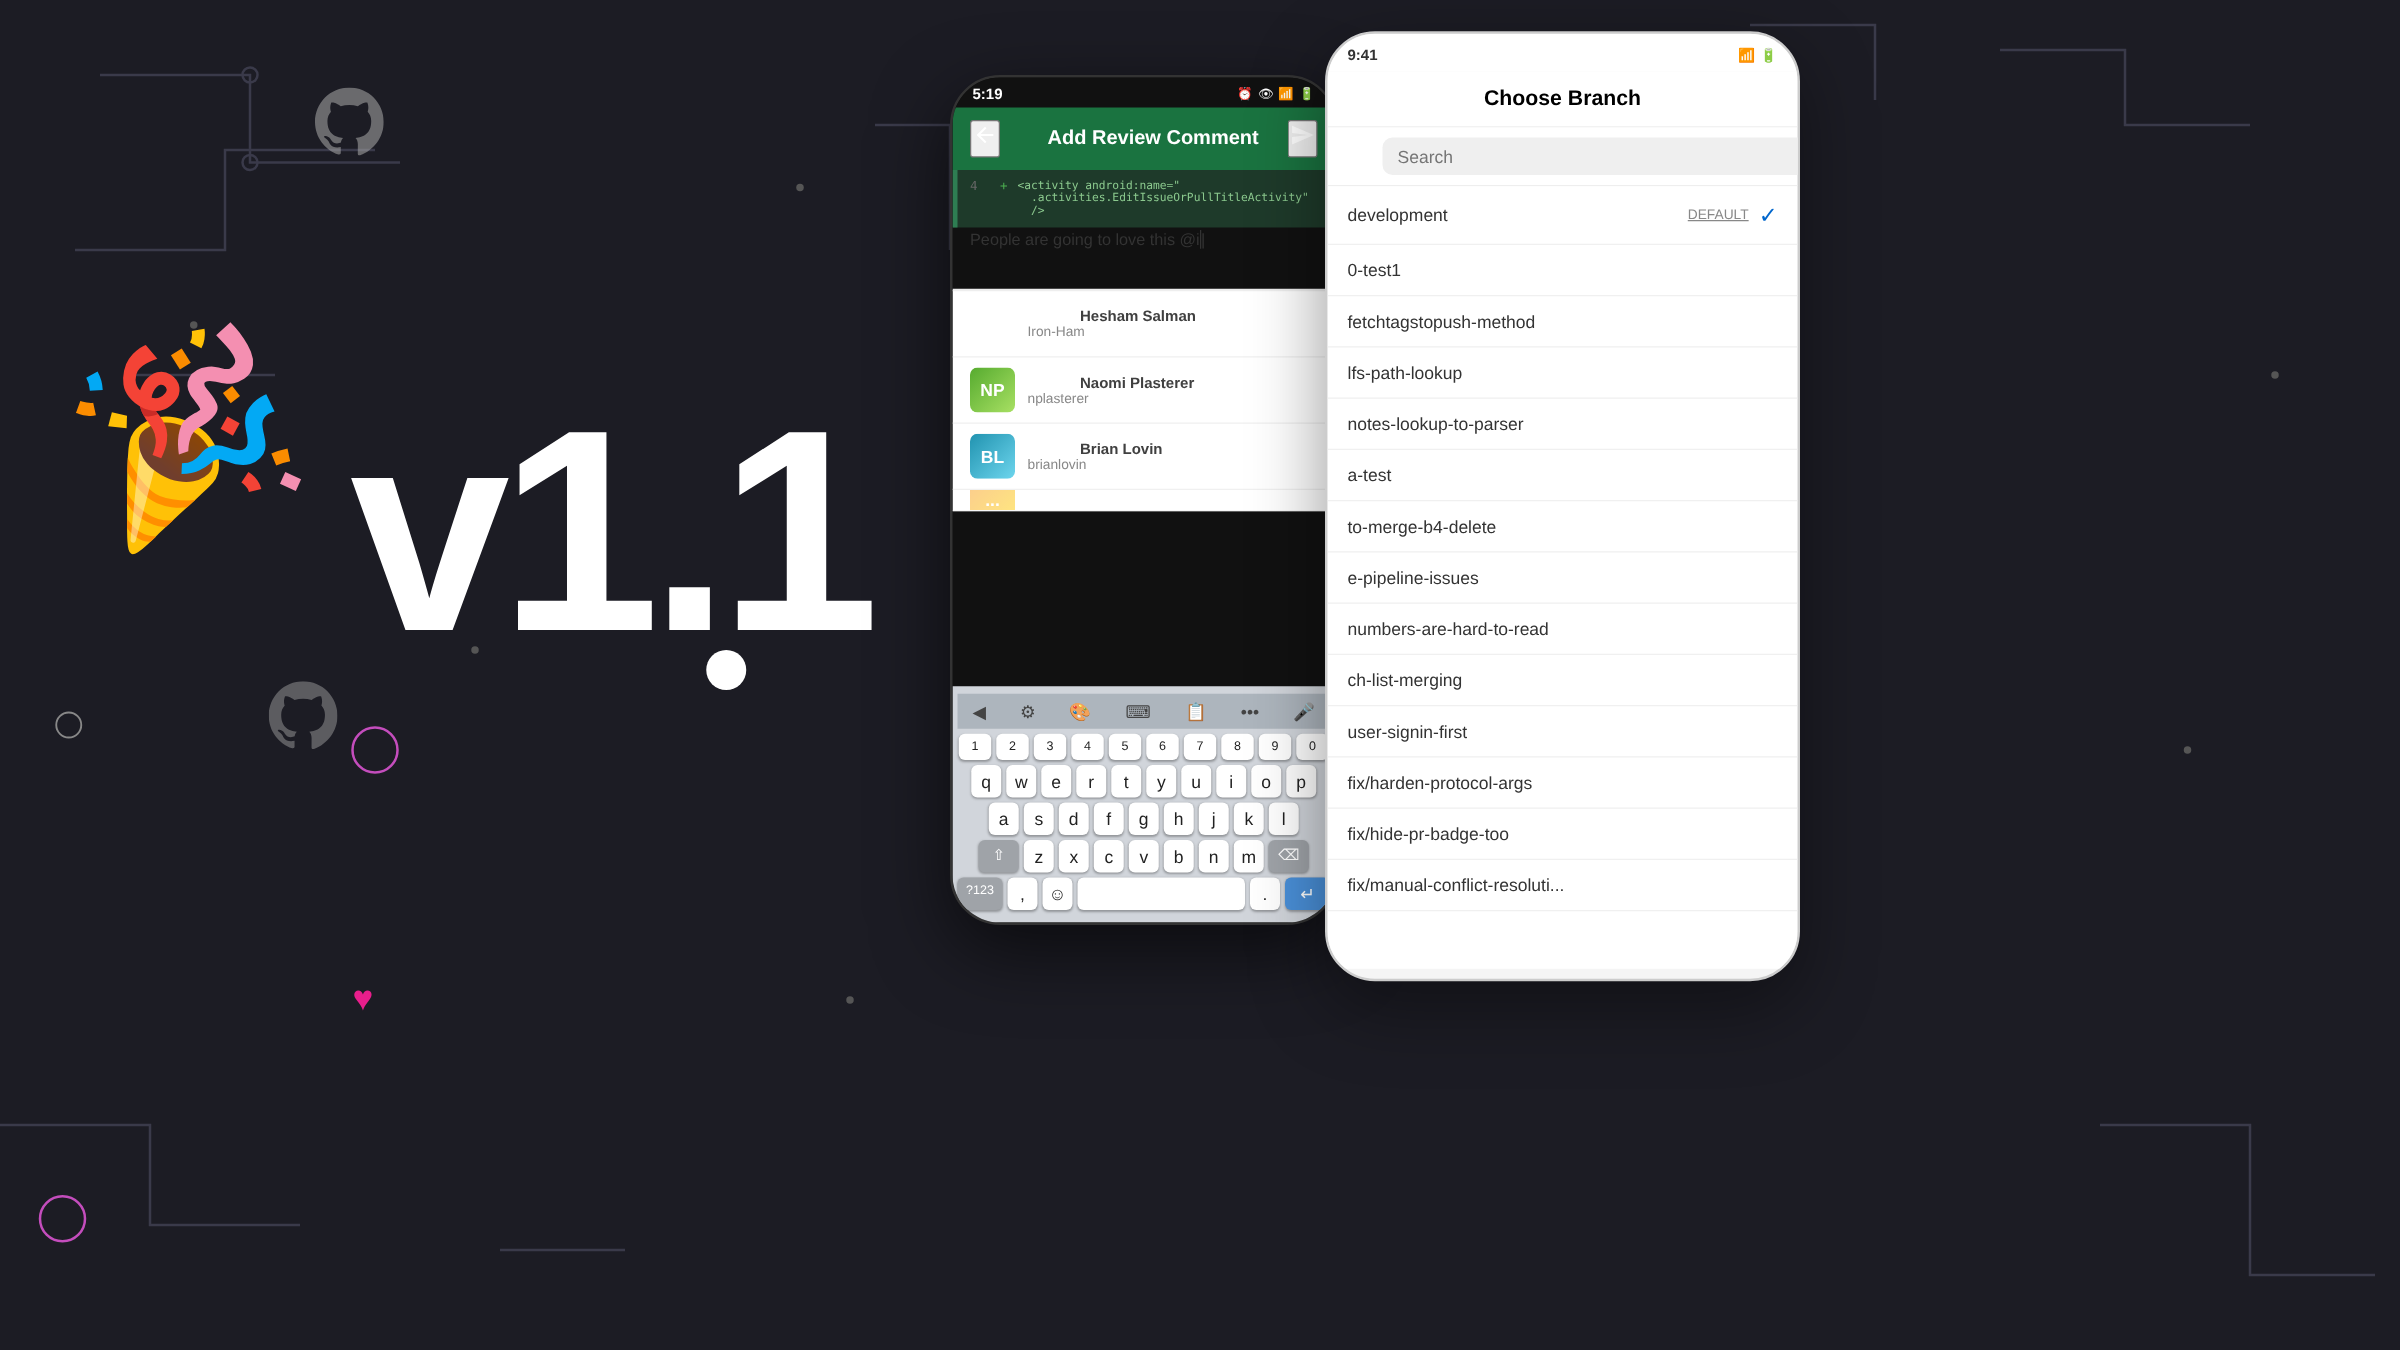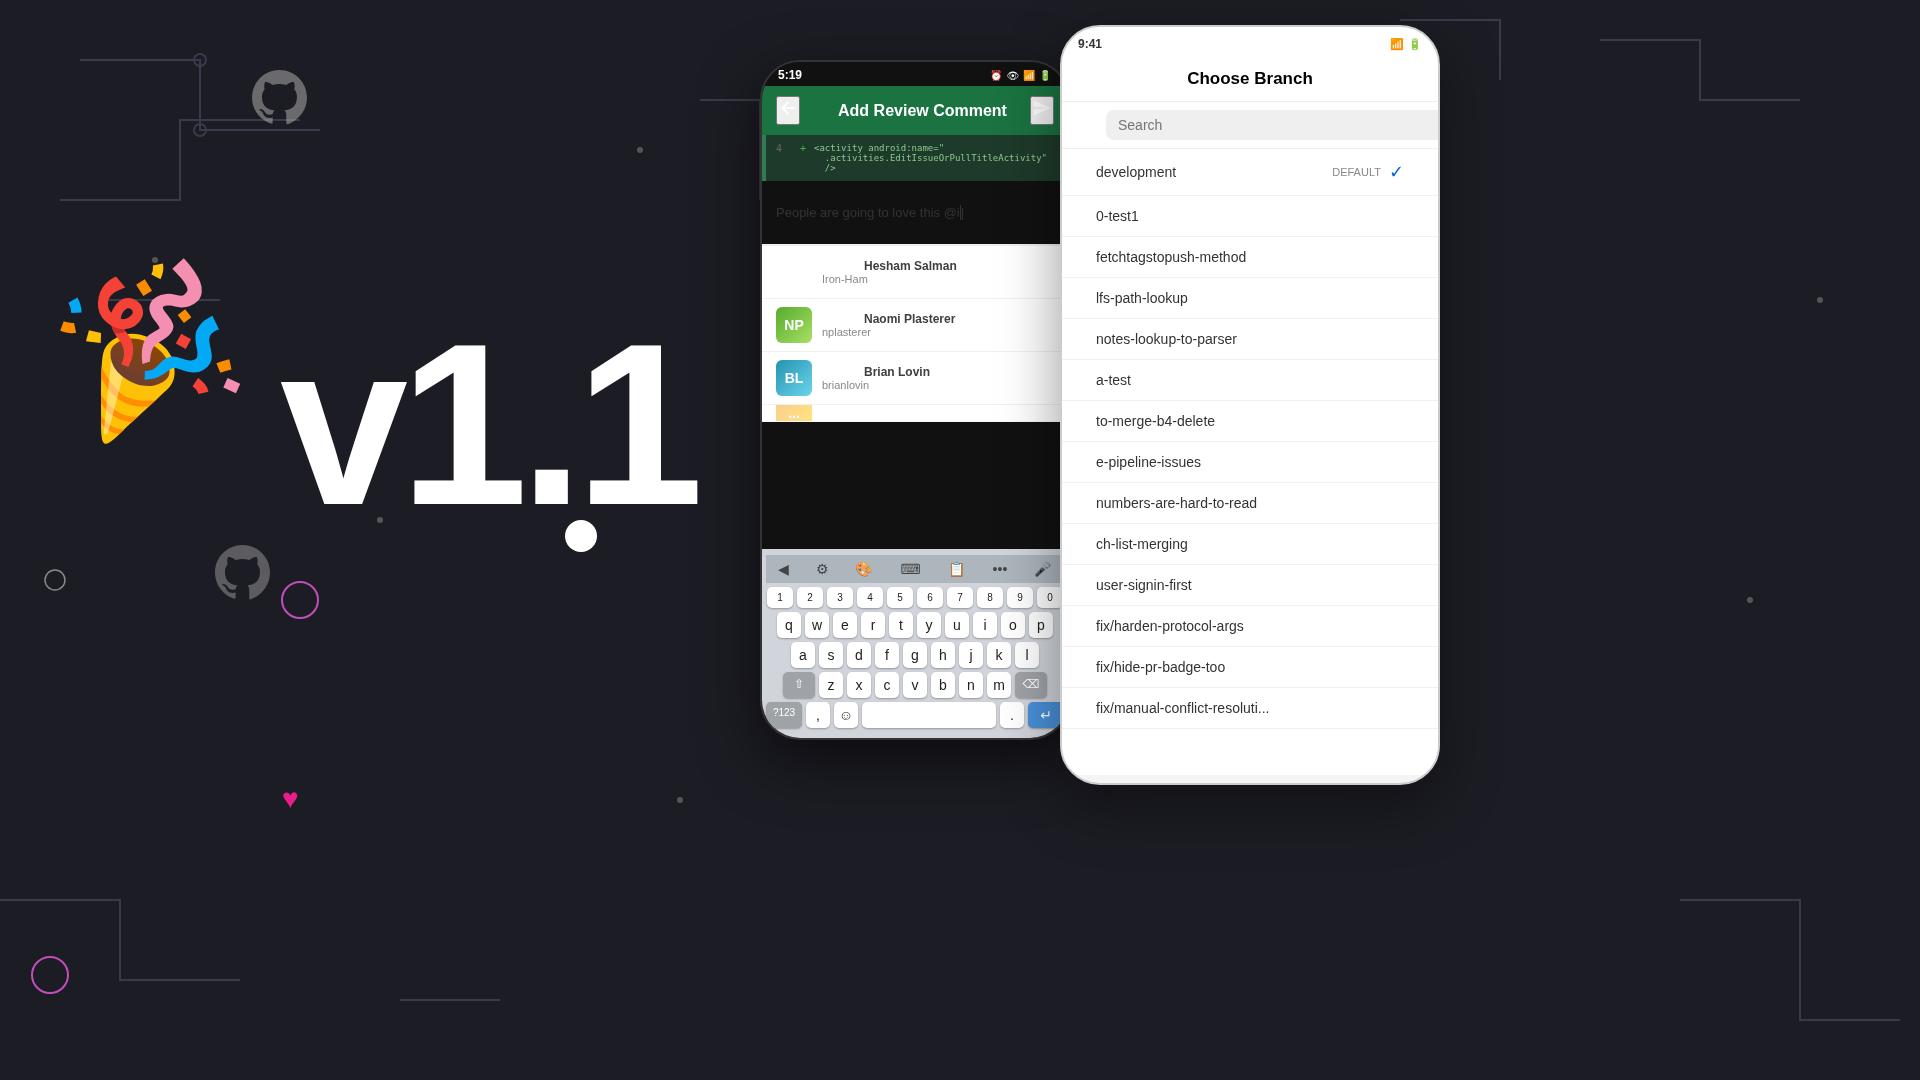--- a/index.html
+++ b/index.html
@@ -82,21 +82,21 @@
       color: #666;
       min-width: 16px;
     }
 
     .code-content {
       color: #8bc98e;
     }
 
     
     .comment-area {
-      padding: 24px 14px;
+      padding: 2px 14px;
       font-size: 13px;
       color: #333;
       min-height: 50px;
       border-bottom: 1px solid #eee;
     }
 
     
     .mention-list {
       background: white;
       border-top: 1px solid #eee;
@@ -289,34 +289,35 @@
     .branch-list {
       background: white;
       overflow-y: auto;
       height: calc(100% - 130px);
     }
 
     .branch-item {
       display: flex;
       justify-content: space-between;
       align-items: center;
-      padding: 12px 34px;
+      padding: 12px 16px;
       border-bottom: 1px solid #f0f0f0;
       font-size: 14px;
       color: #333;
     }
 
     .branch-item .branch-name {
       color: #333;
     }
 
     .branch-item .default-badge {
       font-size: 11px;
       color: #888;
       text-transform: uppercase;
+      text-decoration: underline;
     }
 
     .branch-item .check-icon {
       color: #0066cc;
       font-size: 18px;
     }
 
     
     .decorative-svg {
       position: absolute;

